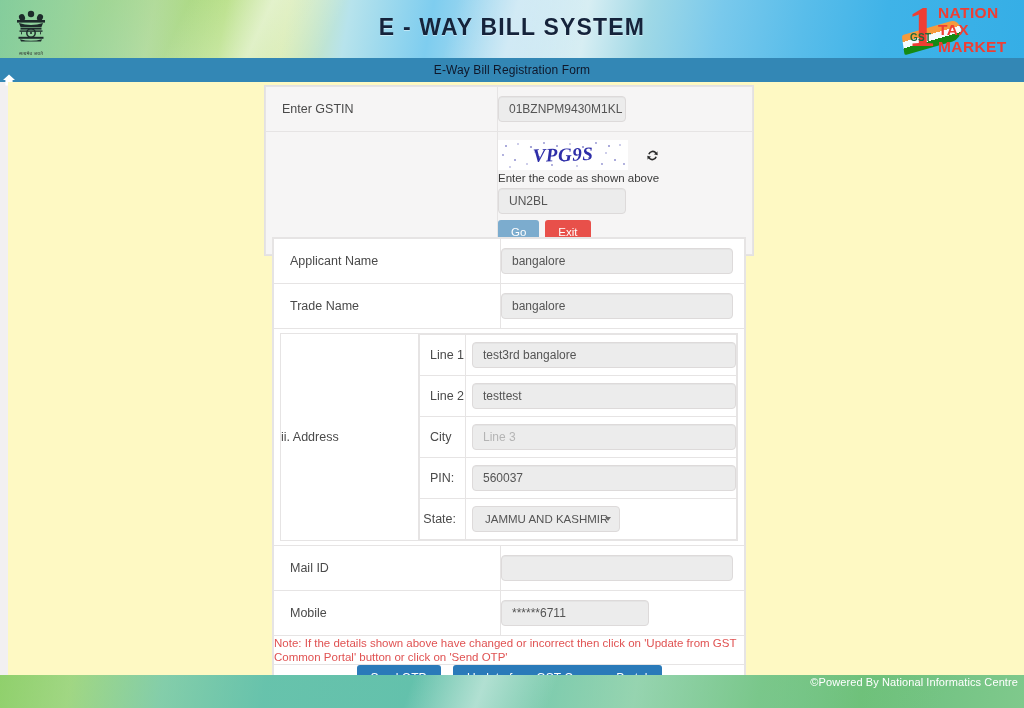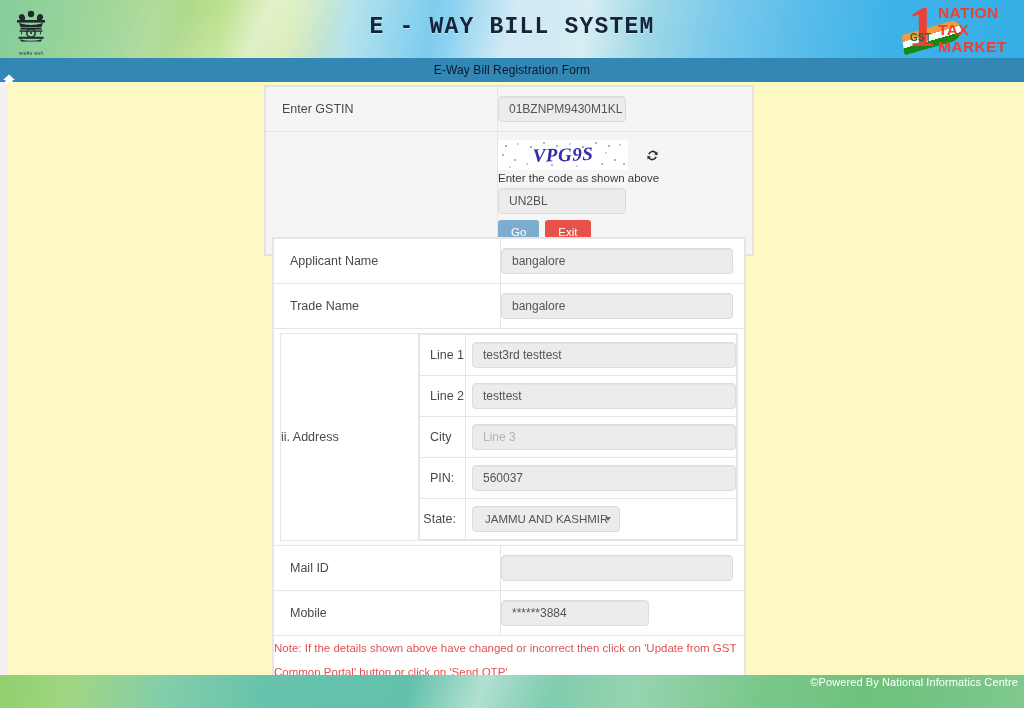--- a/index.html
+++ b/index.html
@@ -59,21 +59,21 @@
   .emblem-motto {
     font-size: 4.5px; color: #2b2b2b;
     letter-spacing: .2px; margin-top: 1px;
     font-family: "DejaVu Sans", sans-serif;
     white-space: nowrap;
   }
 
   .banner-title {
     position: absolute; left: 0; right: 0; top: 14px;
     text-align: center;
-    font-family: Liberation Mono, monospace;
+    font-family: Liberation Sans, sans-serif;
     font-size: 23px;
     font-weight: 700;
     letter-spacing: 1.2px;
     color: #15233b;
     font-variant: small-caps;
     text-shadow: 0 1px 0 rgba(255,255,255,.45);
   }
 
   .gst-logo {
     position: absolute; right: 4px; top: 1px;
@@ -248,21 +248,21 @@
     transform: translateY(-50%);
     width: 0; height: 0;
     border-left: 3.5px solid transparent;
     border-right: 3.5px solid transparent;
     border-top: 4.5px solid #6a6a6a;
     pointer-events: none;
   }
 
   .note-cell {
     color: #e05252; font-size: 11.5px;
-    line-height: 24px; padding: 9px 14px 10px 14px;
+    line-height: 14px; padding: 9px 14px 10px 14px;
   }
   .btns-cell { padding: 10px 0 11px 0; text-align: center; }
   .btn-blue {
     background: #2a7ab9; color: #fff;
     border: none; border-radius: 3px;
     font-size: 12px; height: 26px;
     padding: 0 14px; margin: 0 4px;
     cursor: pointer; line-height: 26px;
     font-family: "Liberation Sans", sans-serif;
   }
@@ -442,21 +442,21 @@
             <table class="addr-outer" style="border-collapse:collapse;width:100%;">
               <tbody>
                     <tr>
                 <td class="addr-label">ii. Address</td>
                 <td style="padding:0;">
                   <table class="addr-sub">
                     <tbody>
                             <tr>
                       <td class="k">Line 1</td>
                       <td class="v">
-                        <div class="fld">test3rd testtest</div>
+                        <div class="fld">test3rd bangalore</div>
                       </td>
                     </tr>
                     <tr>
                       <td class="k">Line 2</td>
                       <td class="v">
                         <div class="fld">testtest</div>
                       </td>
                     </tr>
                     <tr>
                       <td class="k">City</td>
@@ -497,21 +497,21 @@
           <td class="vcell">
             <div class="fld blank">&nbsp;</div>
           </td>
         </tr>
 
         <tr>
           <td class="lcell">
             <div class="lbl">Mobile</div>
           </td>
           <td class="vcell">
-            <div class="fld" style="width:148px;">******3884</div>
+            <div class="fld" style="width:148px;">******6711</div>
           </td>
         </tr>
 
         <tr>
           <td colspan="2" class="note-cell">Note: If the details shown above have changed or incorrect then click on 'Update from GST Common Portal' button or click on 'Send OTP'</td>
         </tr>
 
         <tr>
           <td colspan="2" class="btns-cell">
             <button class="btn-blue">Send OTP</button>

